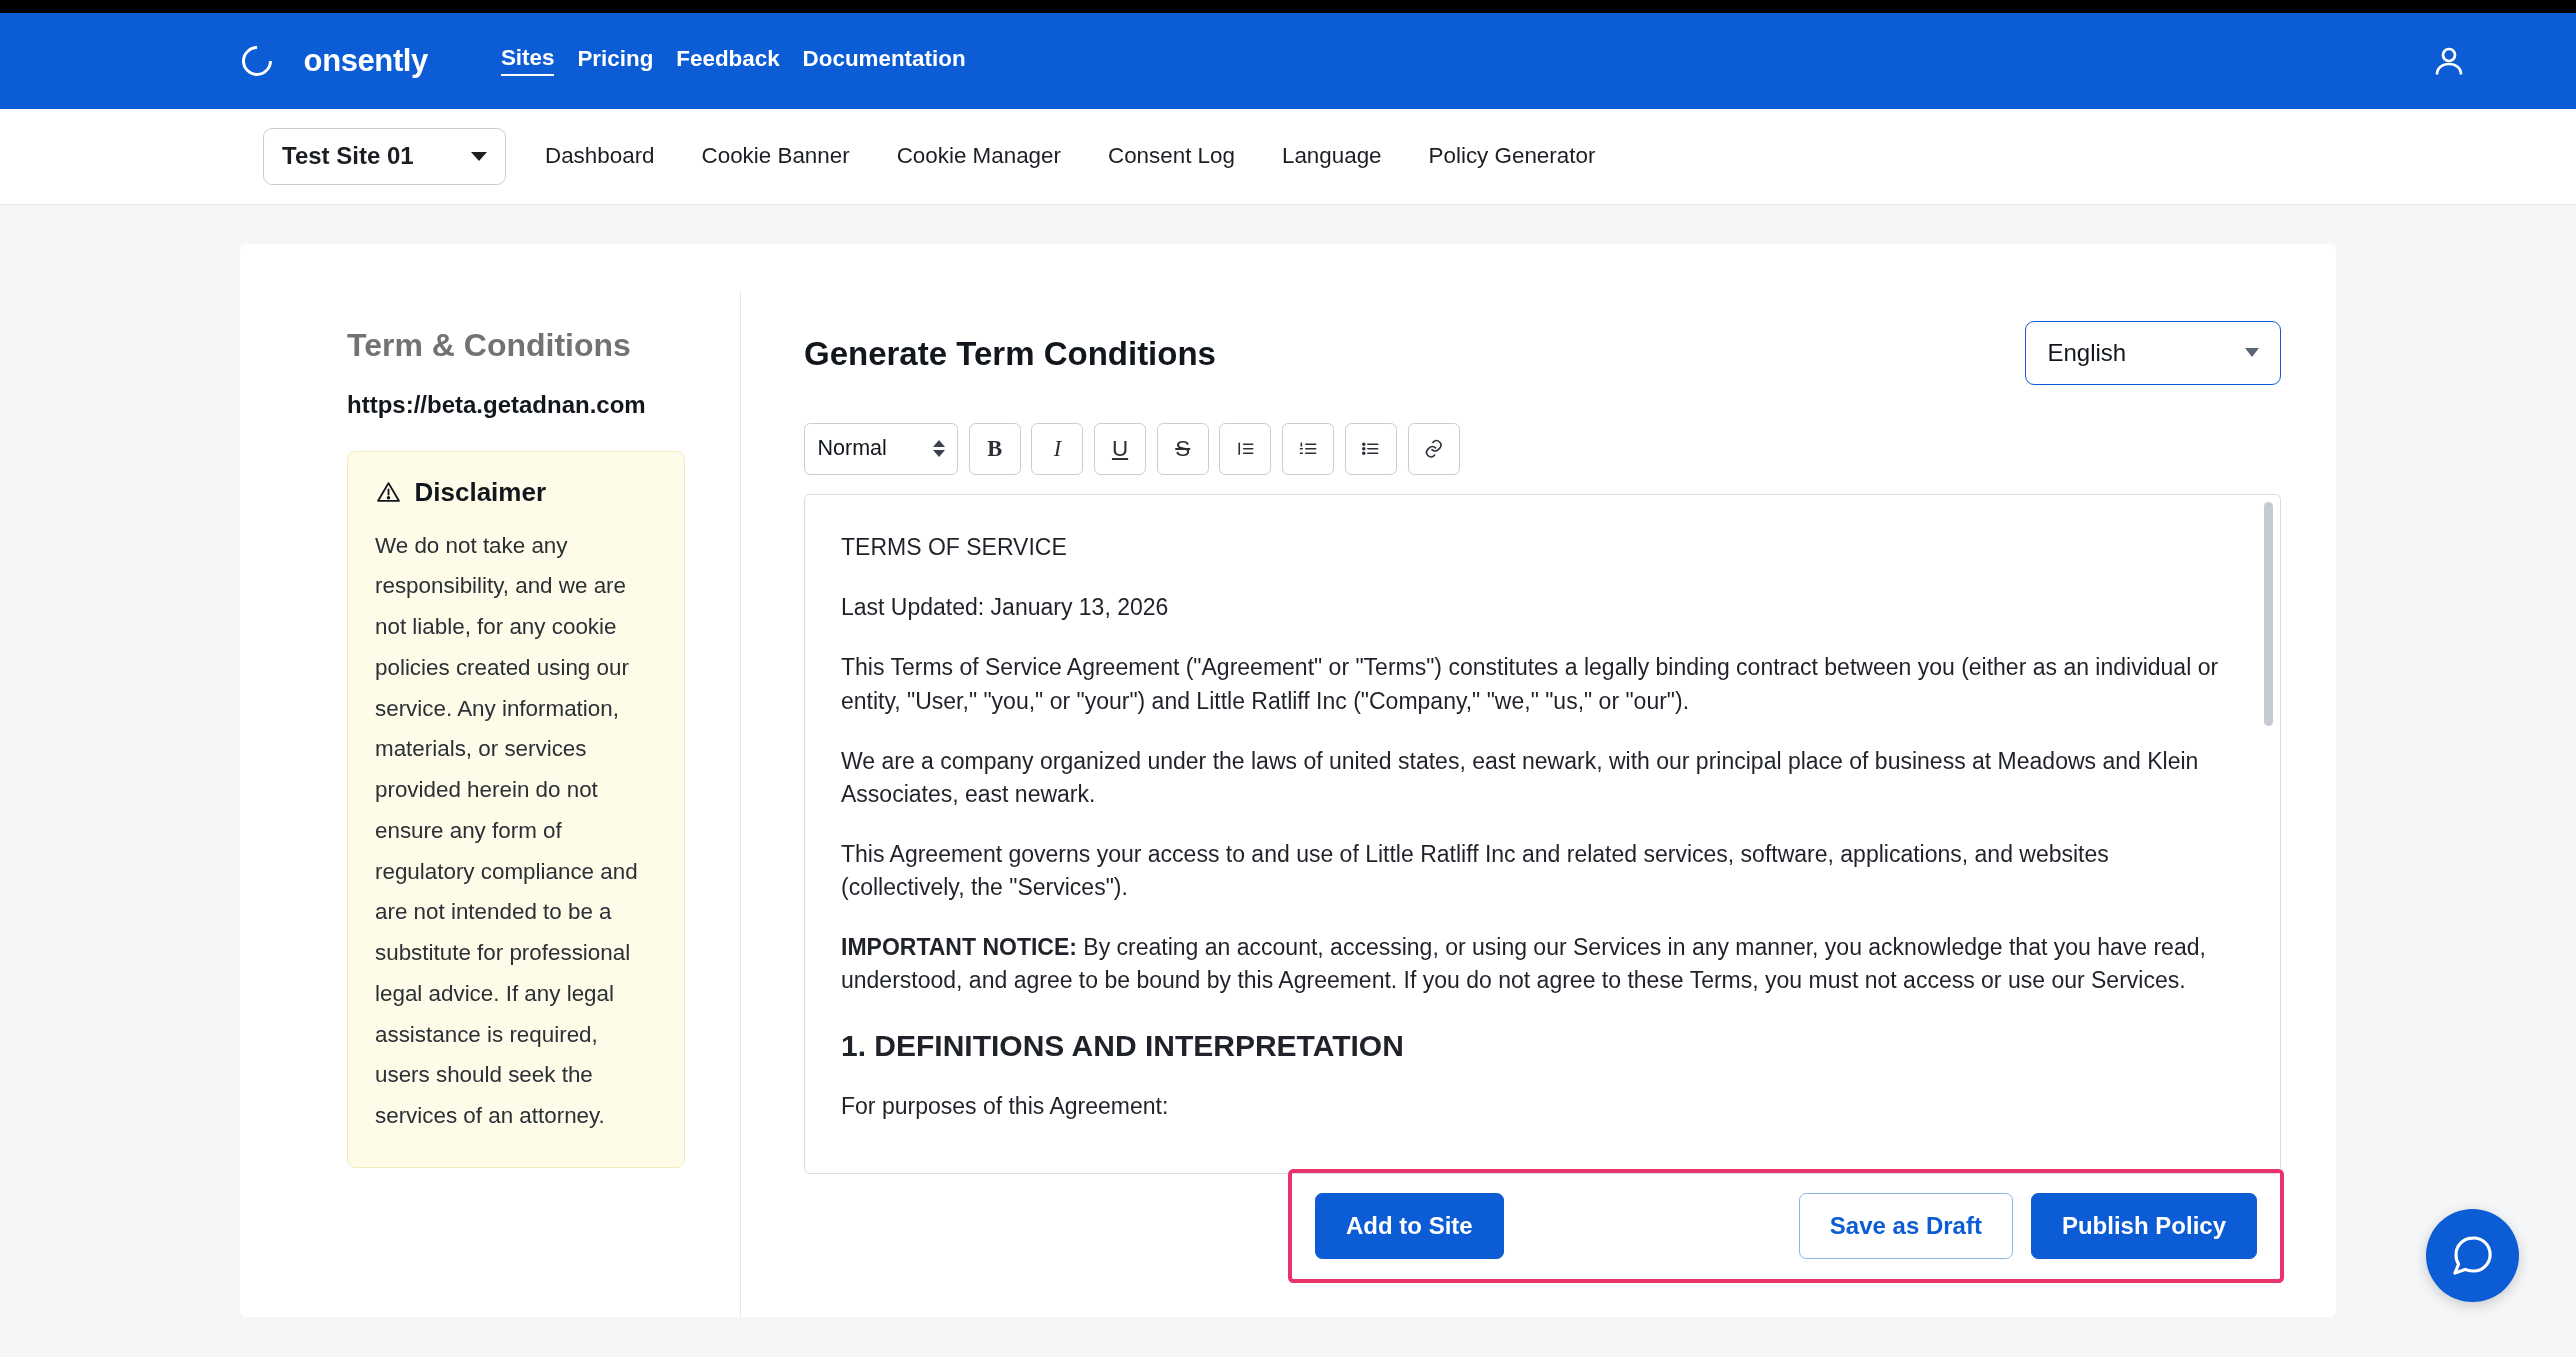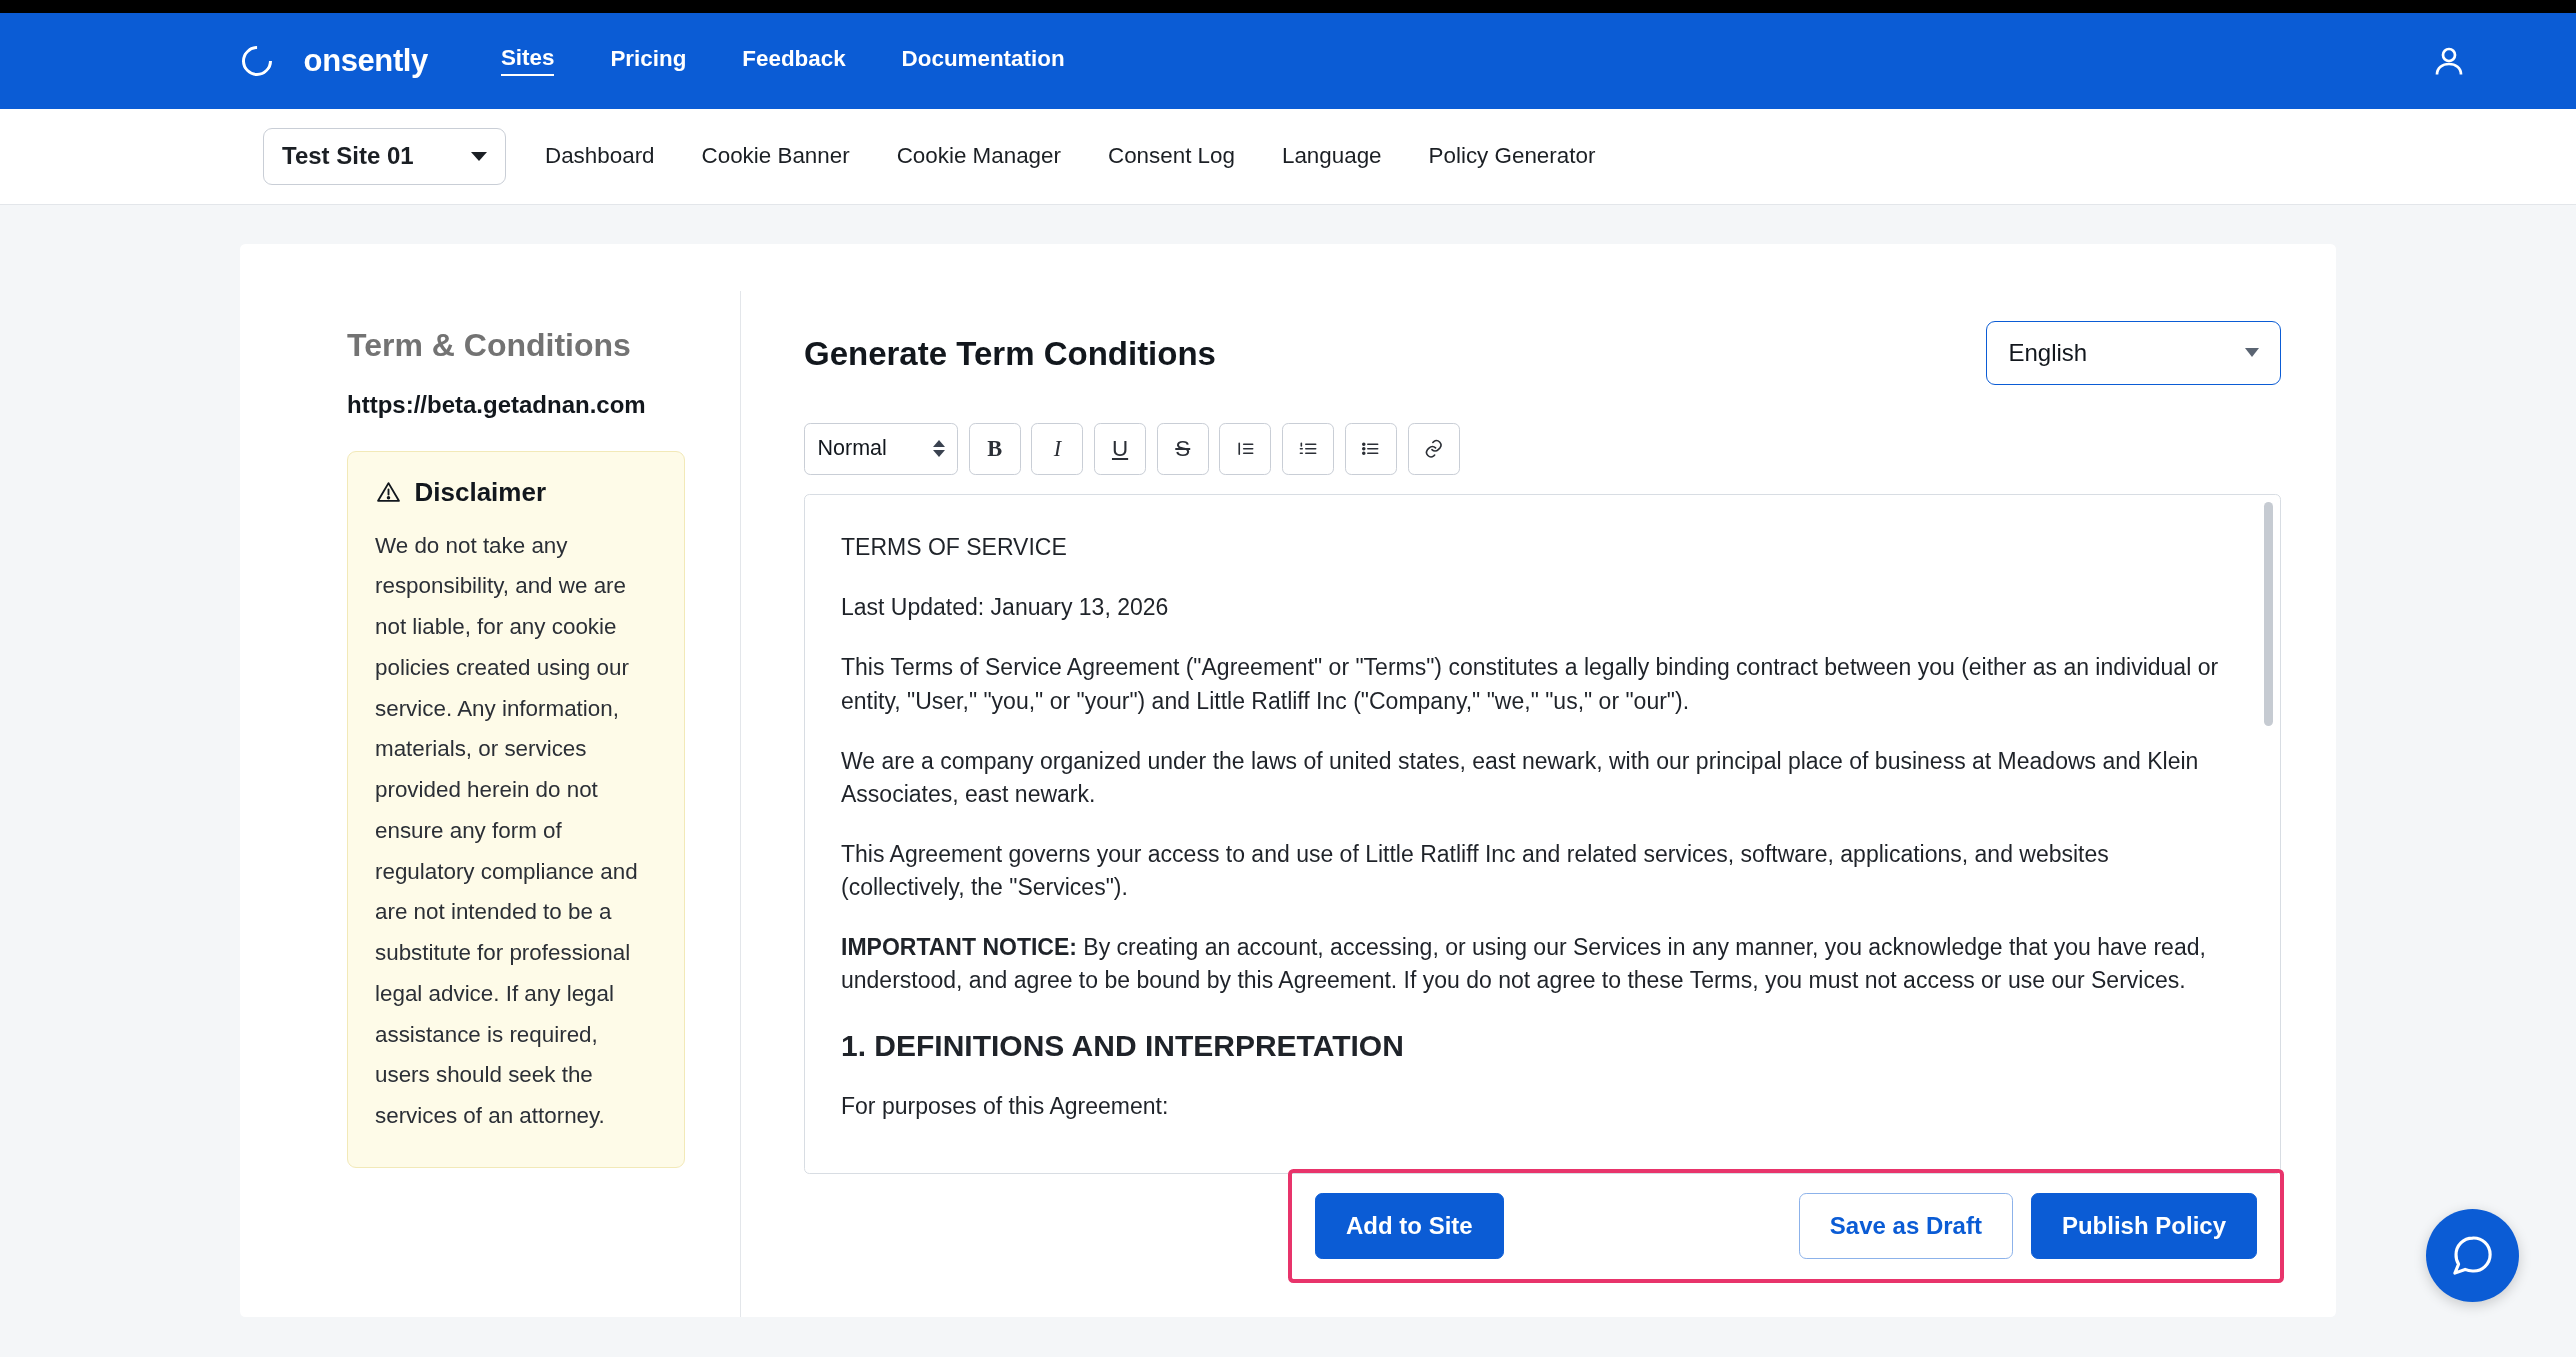--- a/index.html
+++ b/index.html
@@ -39,21 +39,21 @@
   }
   .brand-mark {
     display: inline-block;
     width: 30px; height: 30px;
     border: 3.6px solid #fff;
     border-radius: 50%;
     border-right-color: transparent;
     transform: rotate(-45deg);
     margin-right: 3.6px;
   }
-  .topnav-links { display: flex; align-items: center; gap: 56px; }
+  .topnav-links { display: flex; align-items: center; gap: 23px; }
   .topnav-link {
     color: #ffffff;
     font-size: 22.4px;
     font-weight: bold;
     padding-bottom: 3.6px;
     cursor: pointer;
     white-space: nowrap;
   }
   .topnav-link.active { border-bottom: 2.7px solid #ffffff; }
   .account-icon {
@@ -180,21 +180,21 @@
     align-items: flex-start;
     justify-content: space-between;
   }
   .right-title {
     font-size: 33px;
     font-weight: bold;
     color: #12171d;
     padding-top: 14.3px;
   }
   .lang-select {
-    width: 295px;
+    width: 256px;
     height: 64px;
     border: 1.8px solid #0B5CD5;
     border-radius: 9px;
     display: flex;
     align-items: center;
     justify-content: space-between;
     padding: 0 21.5px;
     font-size: 24px;
     color: #12171d;
     cursor: pointer;

